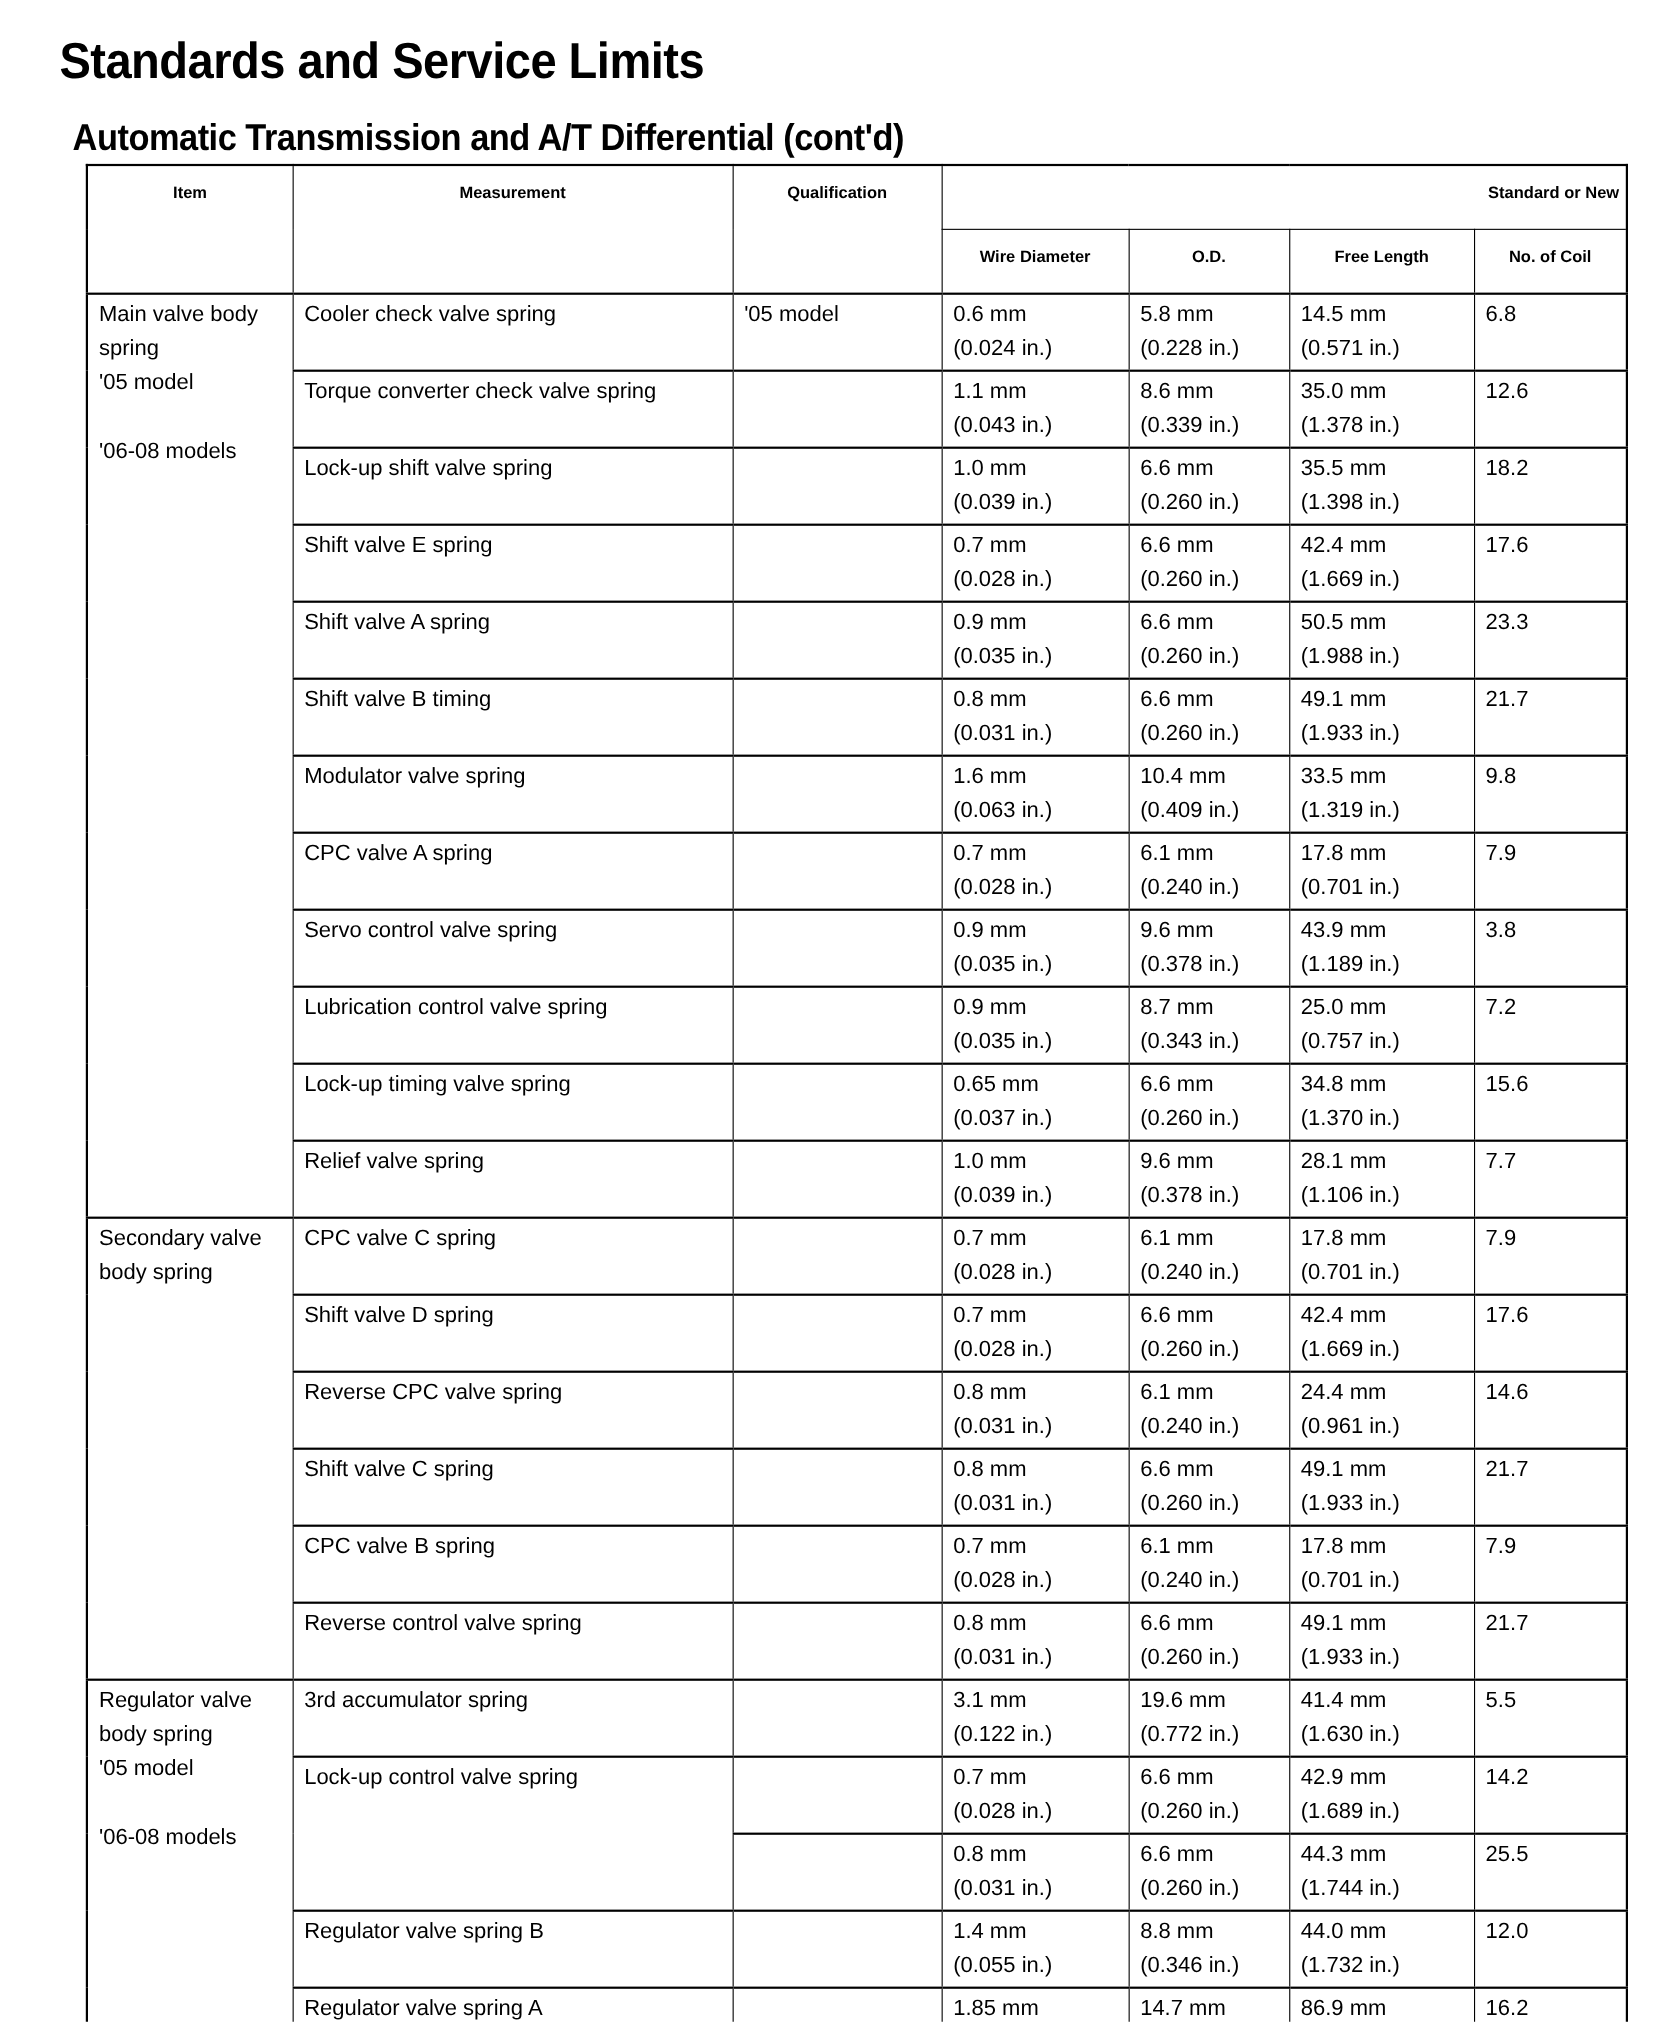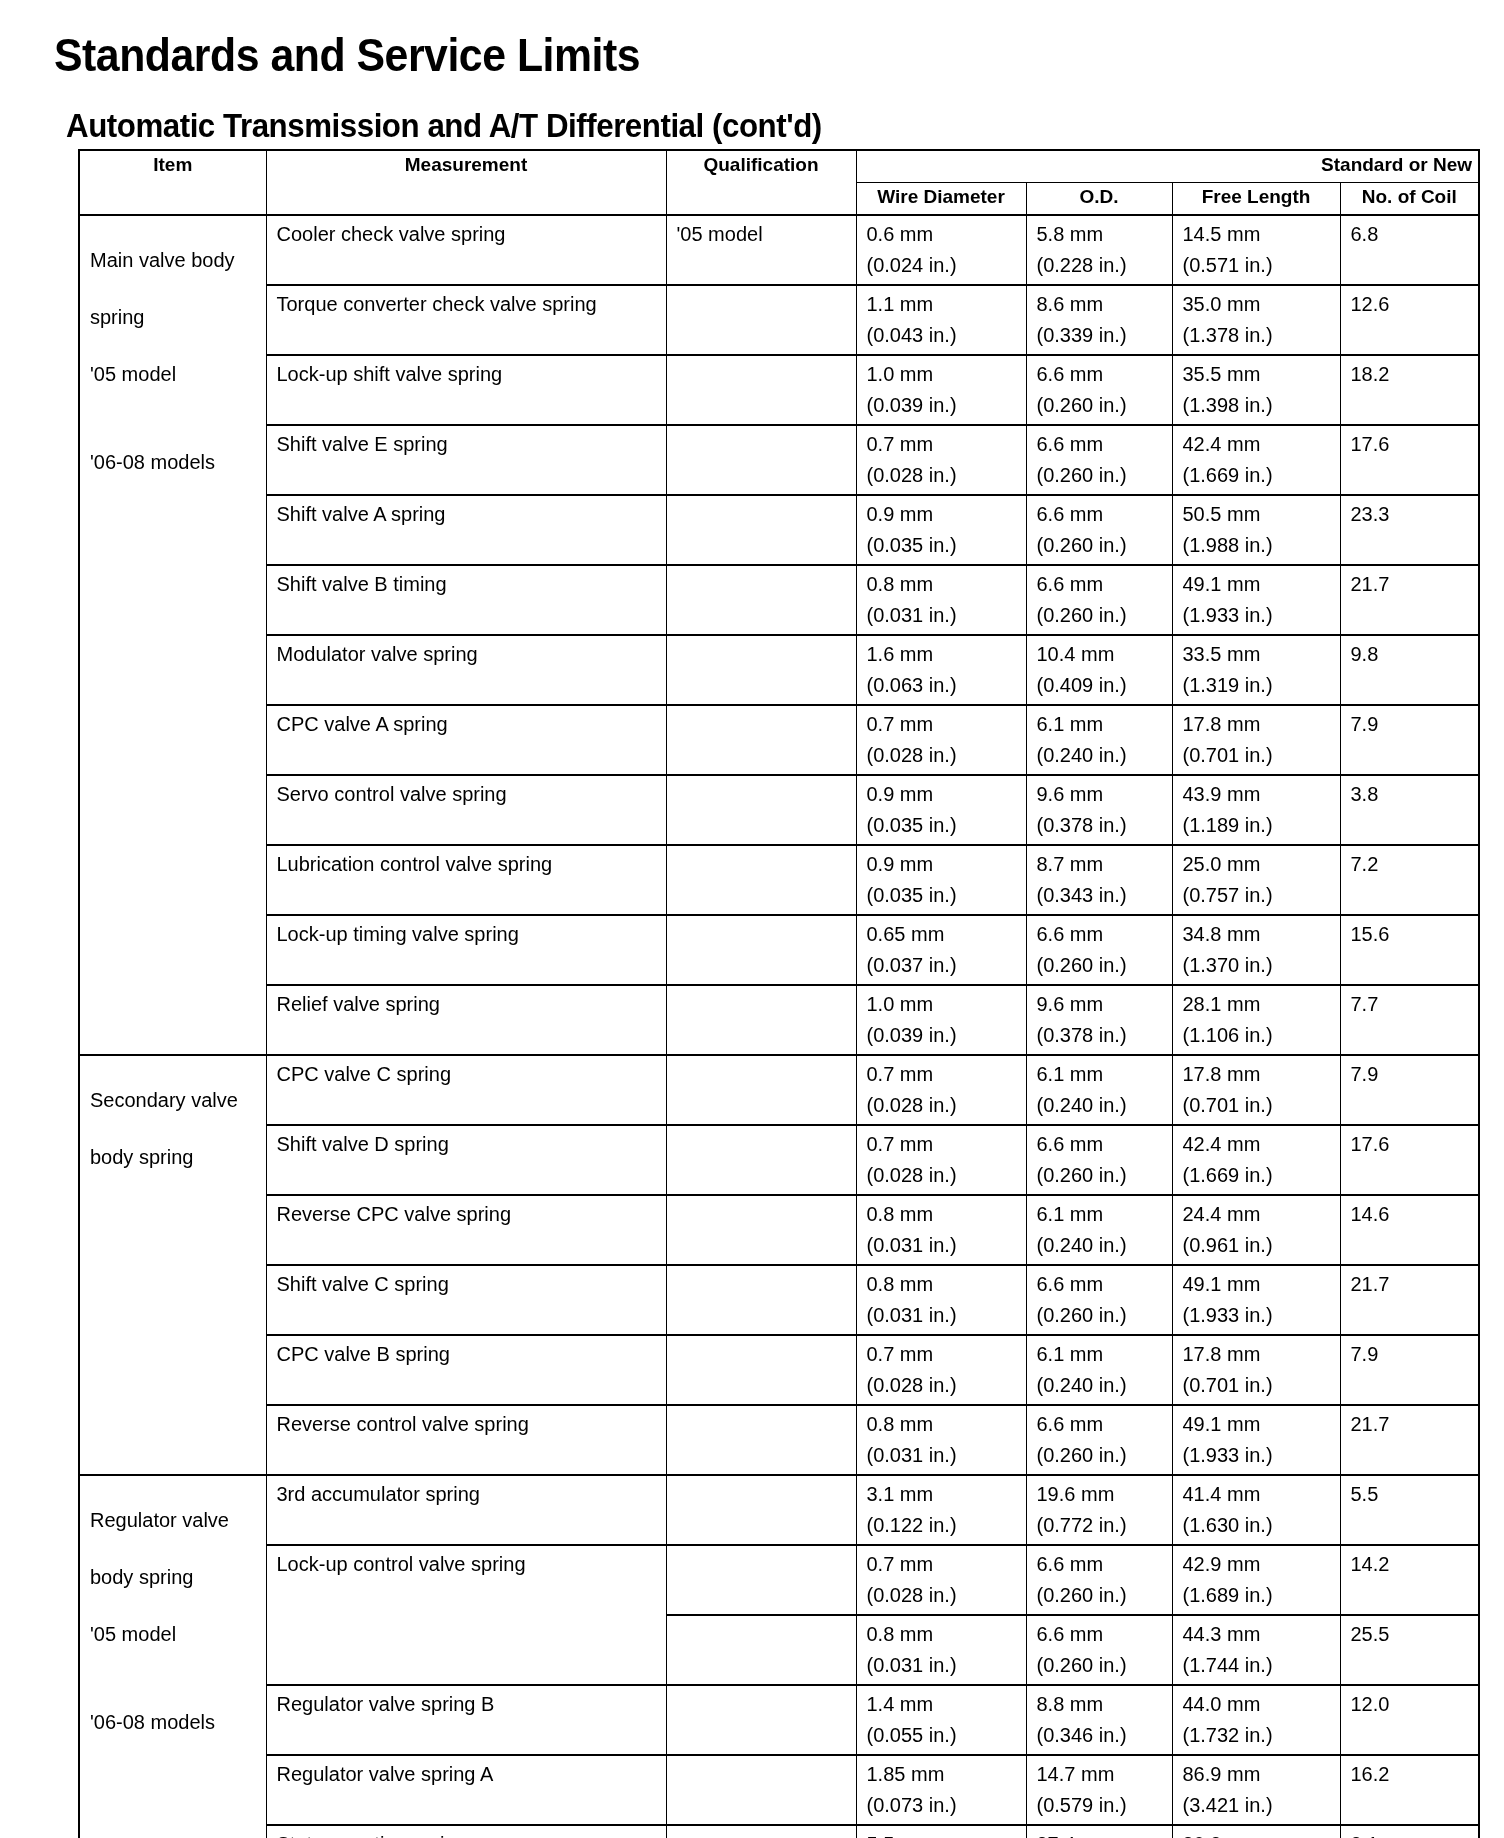--- a/index.html
+++ b/index.html
@@ -24,31 +24,31 @@
     font-size: 20px;
   }
   table.spec col.c-item { width: 187px; }
   table.spec col.c-meas { width: 400px; }
   table.spec col.c-qual { width: 190px; }
   table.spec col.c-wire { width: 170px; }
   table.spec col.c-od { width: 146px; }
   table.spec col.c-free { width: 168px; }
   table.spec col.c-coil { width: 139px; }
   table.spec th {
-    font-weight: bold; font-size: 19px; border: 1.5px solid #000;
-    padding: 3px 6px; height: 25px; vertical-align: top; text-align: center;
+    font-weight: bold; font-size: 15px; border: 1.5px solid #000;
+    padding: 16px 6px; height: 25px; vertical-align: top; text-align: center;
   }
   table.spec th.group { border-bottom: 1.5px solid #000; text-align: right; }
   table.spec td {
     border-left: 1.5px solid #000; border-right: 1.5px solid #000;
     border-top: 2px solid #000; border-bottom: 2px solid #000;
     padding: 3px 10px; vertical-align: top; line-height: 31px; height: 58px;
   }
   table.spec td.item-cell { border-top: 2px solid #000; border-bottom: 2px solid #000; padding-left: 10px; }
-  .item-line { display: block; margin-top: 26px; }
+  .item-line { display: block; }
   .item-gap { display: block; height: 31px; }
   .val-mm, .val-in { display: block; white-space: nowrap; }
 </style>
 </head>
 <body>
 
 <h1 class="page-title">Standards and Service Limits</h1>
 <h2 class="section-title">Automatic Transmission and A/T Differential (cont'd)</h2>
 
 <table class="spec">

